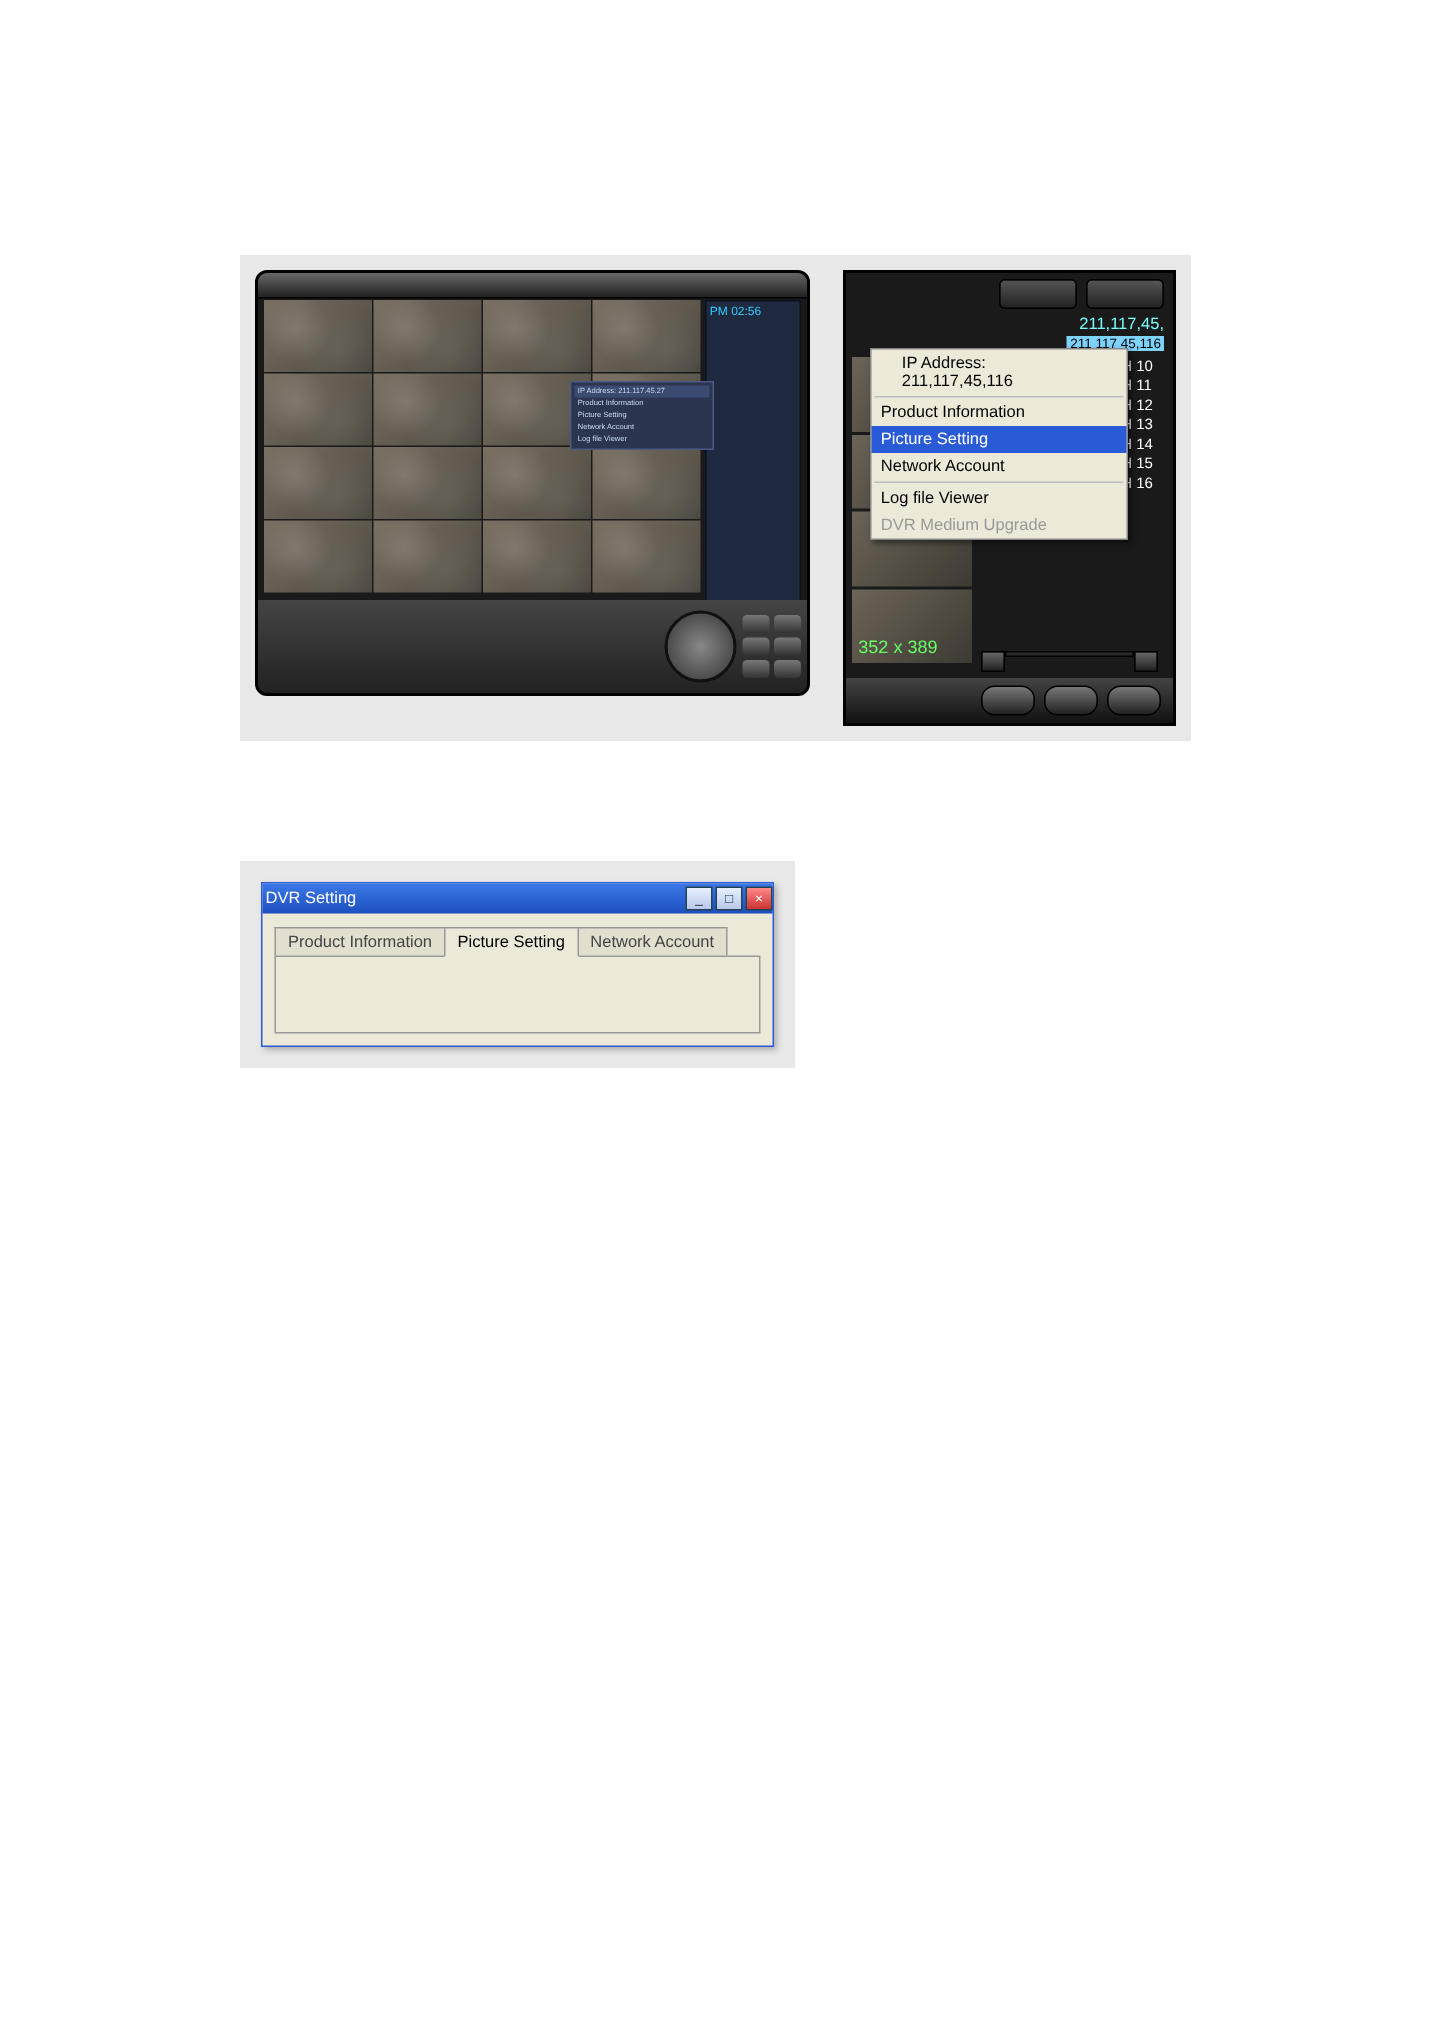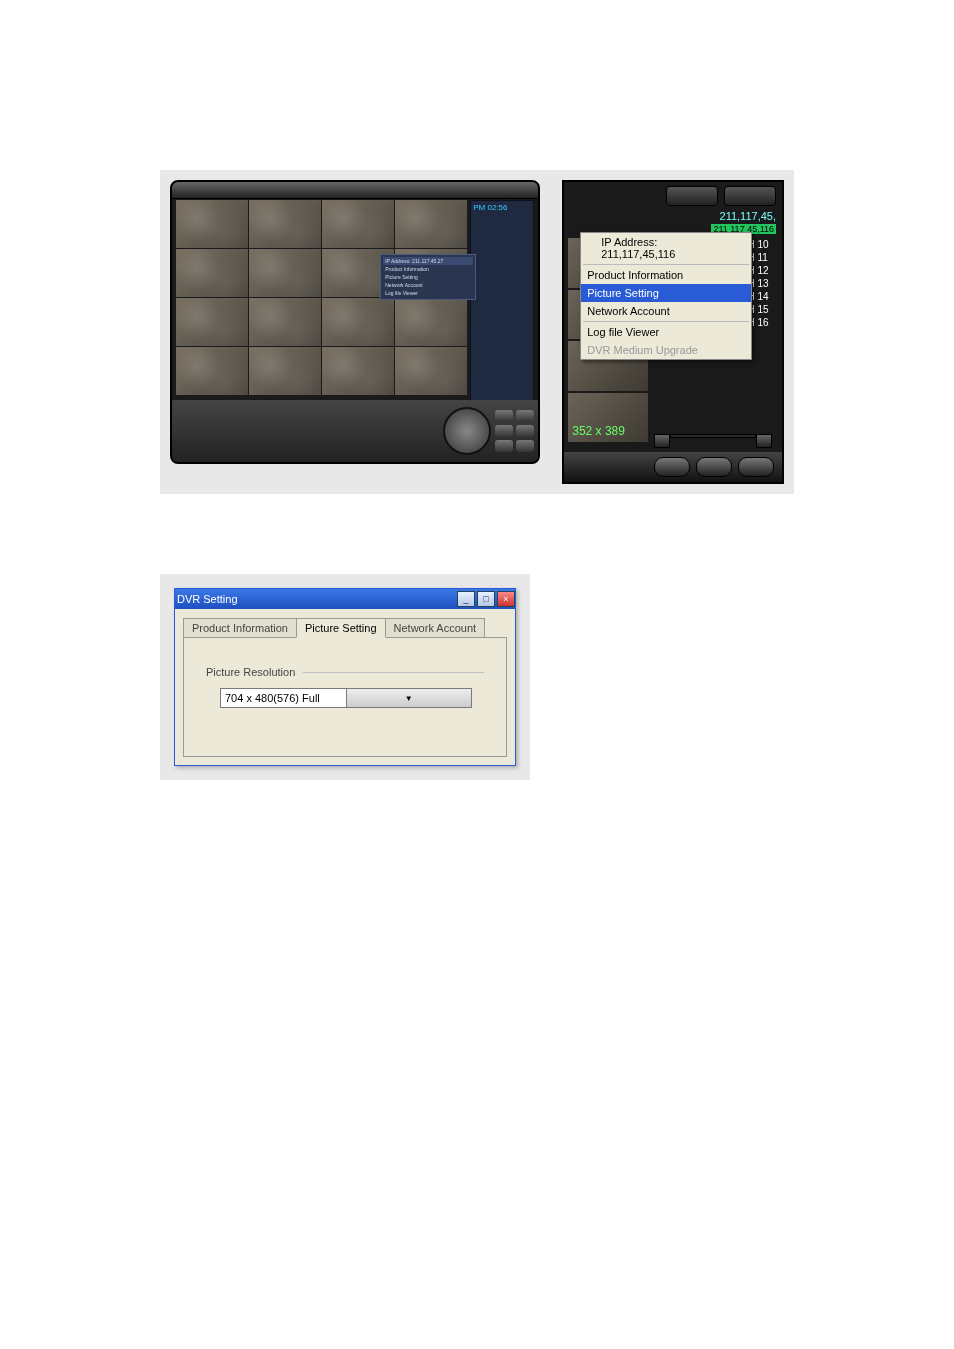--- a/index.html
+++ b/index.html
@@ -98,21 +98,21 @@
   .sp-top .pill{
     flex:1; height:18px; background:linear-gradient(#555,#222);
     border:1px solid #000; border-radius:4px;
   }
   .sp-ip {
     position:absolute; right:6px; top:28px;
     color:#7ff; font-size:11px;
   }
   .sp-ip2 {
     position:absolute; right:6px; top:42px;
-    color:#000; background:#22c55e; font-size:9px; padding:0 2px;margin-left:21px;
+    color:#000; background:#7dd3fc; font-size:9px; padding:0 2px;margin-left:21px;
   }
   .ctx-menu {
     position:absolute; left:16px; top:50px; width:170px;
     background:#ece9d8; border:1px solid #888;
     box-shadow:2px 2px 4px rgba(0,0,0,.5);
     font-size:11px; z-index:10;
   }
   .ctx-menu .title{ padding:3px 20px; }
   .ctx-menu hr{ margin:1px 2px; border:none; border-top:1px solid #bbb;}
   .ctx-menu .item{ padding:3px 6px; cursor:default;}
@@ -354,30 +354,20 @@
     </div>
 
     <div class="tabs">
       <div class="tab">Product Information</div>
       <div class="tab active">Picture Setting</div>
       <div class="tab">Network Account</div>
     </div>
 
     <div class="tabbody">
 
-      <div class="group">
-        <div class="group-label">
-          <span>Picture Resolution</span>
-          <span class="line"></span>
-        </div>
-        <div class="combo">
-          <span>704 x 480(576) Full</span>
-          <span class="arrow">▼</span>
-        </div>
-      </div>
 
 
     </div>
 
   </div>
   </div>
 
 </div>
 
 </body></html>

